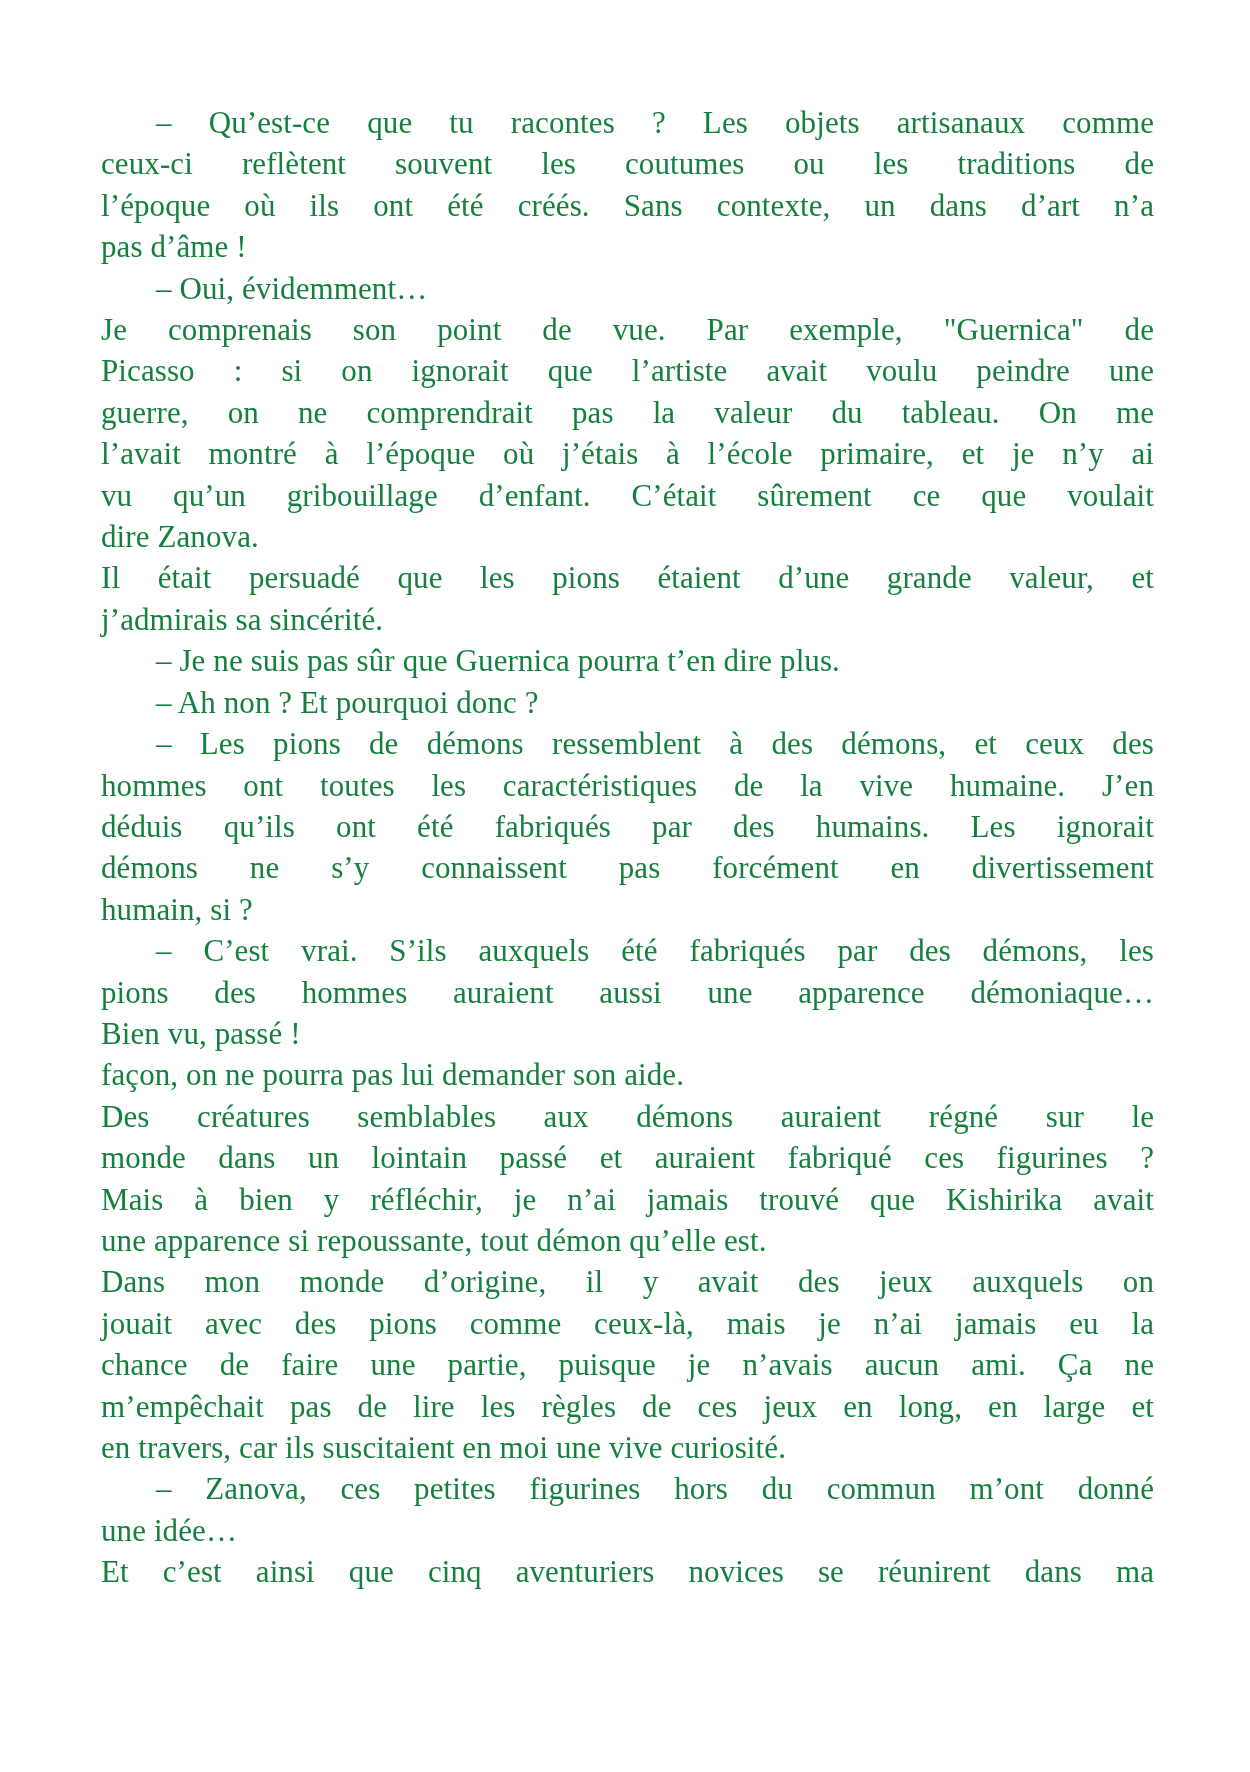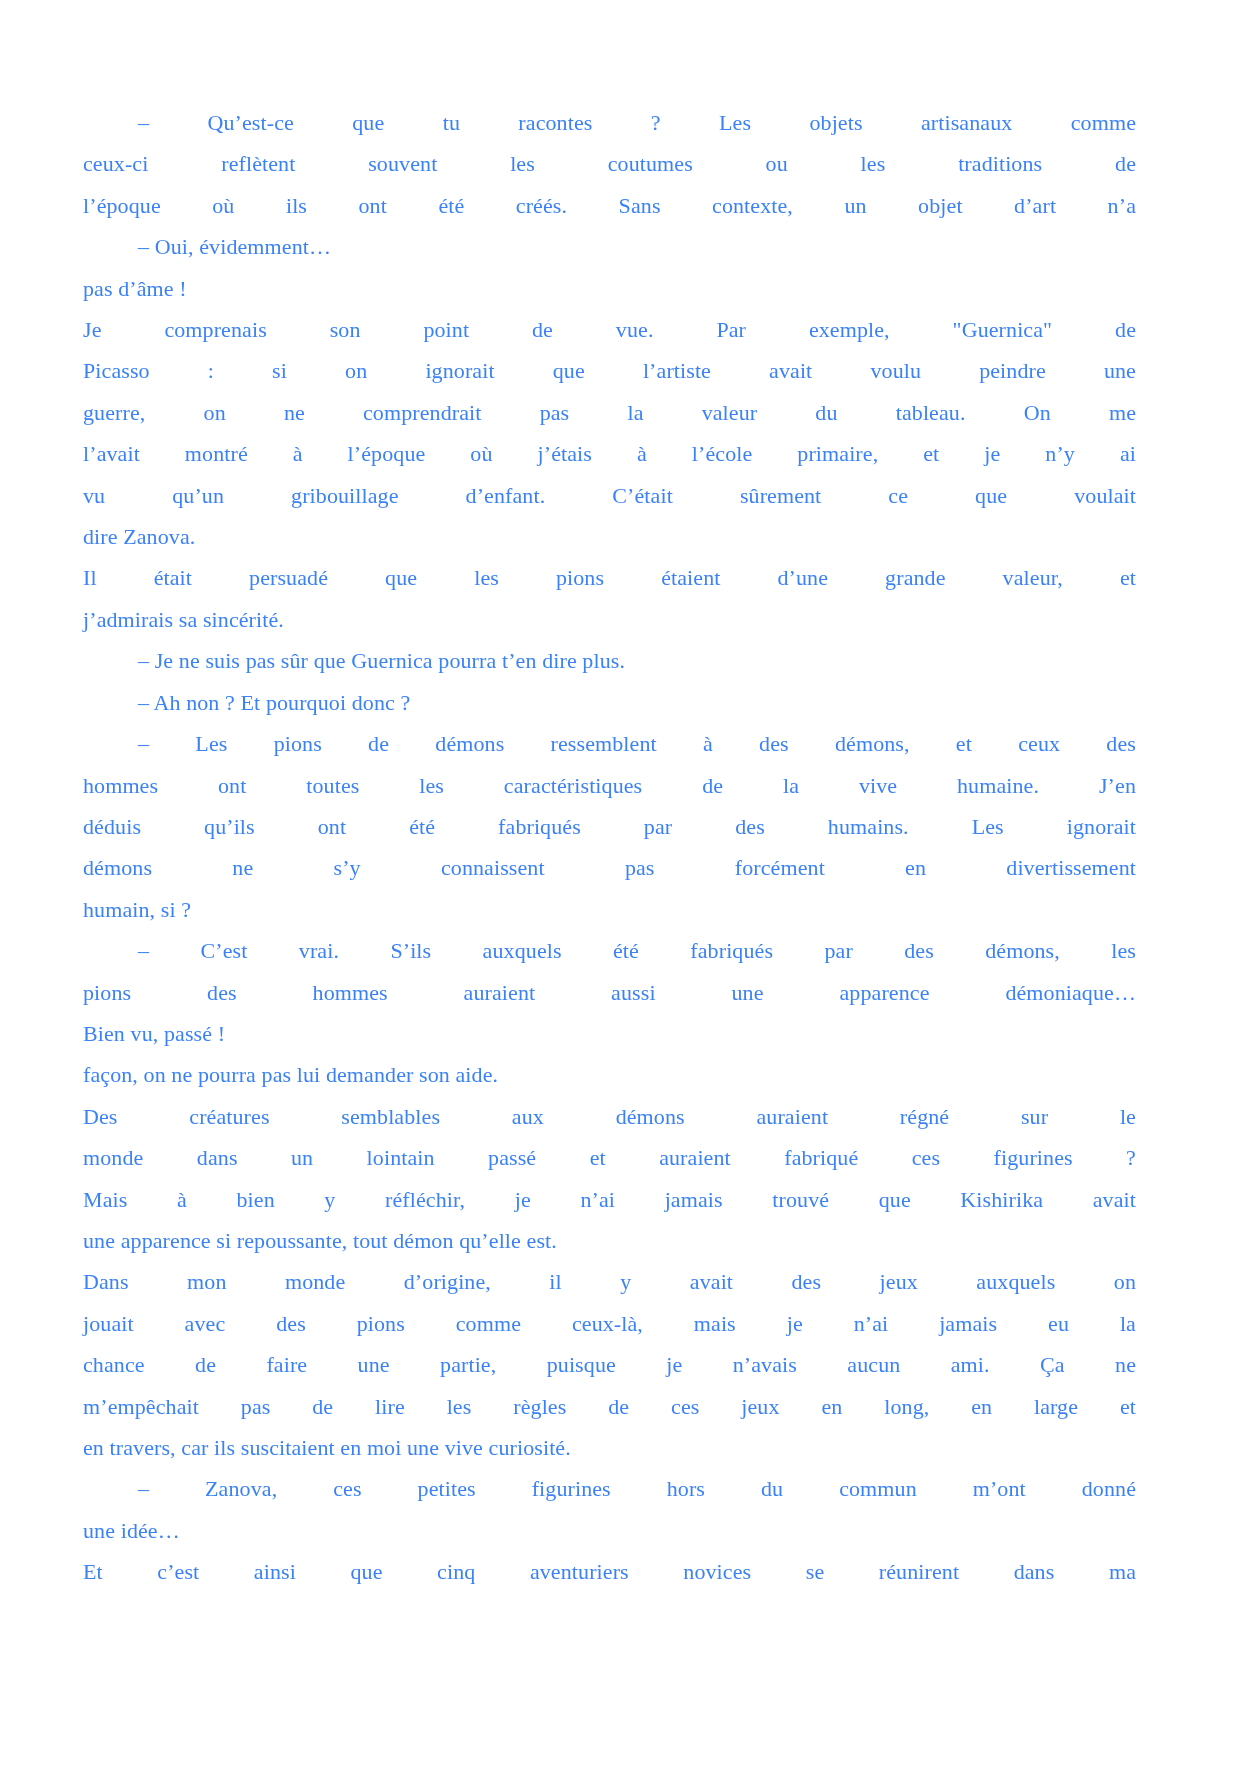--- a/index.html
+++ b/index.html
@@ -9,27 +9,27 @@
   }
   .page {
     position: relative;
     width: 1250px;
     height: 1772px;
     background: #ffffff;
     overflow: hidden;
   }
   .text-block {
     position: absolute;
-    left: 83px;
+    left: 101px;
     top: 102px;
     width: 1053px;
     font-family: "Liberation Serif", "DejaVu Serif", serif;
-    font-size: 22px;
+    font-size: 31px;
     line-height: 41.4px;
-    color: #3b82f6;
+    color: #15803d;
     letter-spacing: 0.1px;
   }
   .ln {
     min-height: 41.4px;
     text-align: left;
     white-space: normal;
   }
   
   .ln.j {
     text-align: justify;
@@ -40,23 +40,23 @@
     text-indent: 55px;
   }
 </style>
 </head>
 <body>
 
 <div class="page">
   <div class="text-block">
     <div class="ln j in">– Qu’est-ce que tu racontes ? Les objets artisanaux comme</div>
     <div class="ln j">ceux-ci reflètent souvent les coutumes ou les traditions de</div>
-    <div class="ln j">l’époque où ils ont été créés. Sans contexte, un objet d’art n’a</div>
+    <div class="ln j">l’époque où ils ont été créés. Sans contexte, un dans d’art n’a</div>
+    <div class="ln">pas d’âme !</div>
     <div class="ln in">– Oui, évidemment…</div>
-    <div class="ln">pas d’âme !</div>
     <div class="ln j">Je comprenais son point de vue. Par exemple, "Guernica" de</div>
     <div class="ln j">Picasso : si on ignorait que l’artiste avait voulu peindre une</div>
     <div class="ln j">guerre, on ne comprendrait pas la valeur du tableau. On me</div>
     <div class="ln j">l’avait montré à l’époque où j’étais à l’école primaire, et je n’y ai</div>
     <div class="ln j">vu qu’un gribouillage d’enfant. C’était sûrement ce que voulait</div>
     <div class="ln">dire Zanova.</div>
     <div class="ln j">Il était persuadé que les pions étaient d’une grande valeur, et</div>
     <div class="ln">j’admirais sa sincérité.</div>
     <div class="ln in">– Je ne suis pas sûr que Guernica pourra t’en dire plus.</div>
     <div class="ln in">– Ah non ? Et pourquoi donc ?</div>

